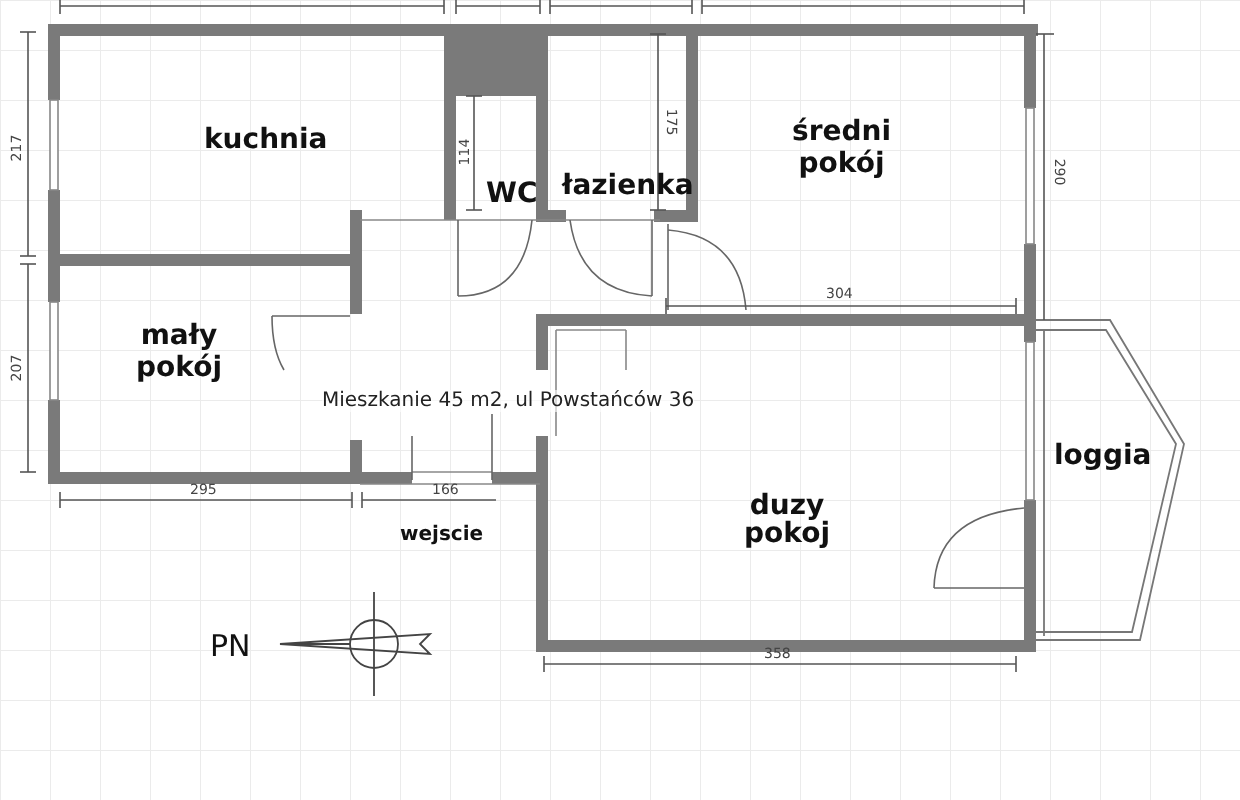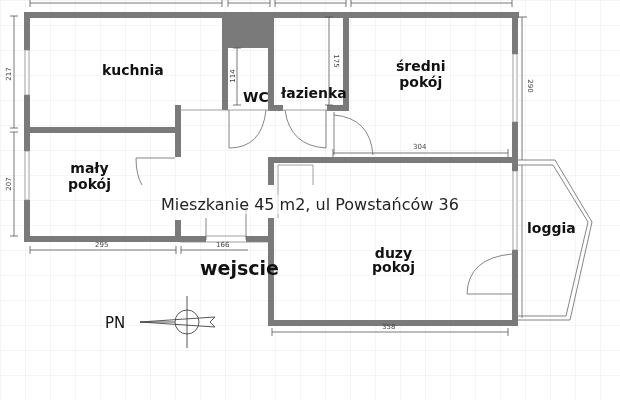--- a/index.html
+++ b/index.html
@@ -172,22 +172,22 @@
 </div>
 <div class="lbl room-lbl" style="left:68px; top:160px;">
   <div>mały</div>
   <div>pokój</div>
 </div>
 <div class="lbl room-lbl" style="left:372px; top:246px; line-height:14px;">
   <div>duzy</div>
   <div>pokoj</div>
 </div>
 <div class="lbl room-lbl" style="left:527px; top:220px;text-align:center;">loggia</div>
-<div class="lbl room-lbl" style="left:200px; top:260px; font-size:19px;text-align:right;">wejscie</div>
-<div class="lbl" style="left:161px; top:195px; font-size:16px; color:#222; background:rgba(255,255,255,0.6);">Mieszkanie 45 m2, ul Powstańców 36</div>
+<div class="lbl room-lbl" style="left:200px; top:260px; font-size:10px;text-align:right;">wejscie</div>
+<div class="lbl" style="left:161px; top:195px; font-size:10px; color:#222; background:rgba(255,255,255,0.6);">Mieszkanie 45 m2, ul Powstańców 36</div>
 <div class="lbl" style="left:105px; top:314px; font-size:15px;">PN</div>
 
 <div class="dim vl" style="left:2px; top:70px;">217</div>
 <div class="dim vl" style="left:2px; top:180px;">207</div>
 <div class="dim vl" style="left:226px; top:72px;">114</div>
 <div class="dim v" style="left:329px; top:57px;">175</div>
 <div class="dim v" style="left:523px; top:82px;">290</div>
 <div class="dim" style="left:413px; top:143px;">304</div>
 <div class="dim" style="left:95px; top:241px;">295</div>
 <div class="dim" style="left:216px; top:241px;">166</div>

